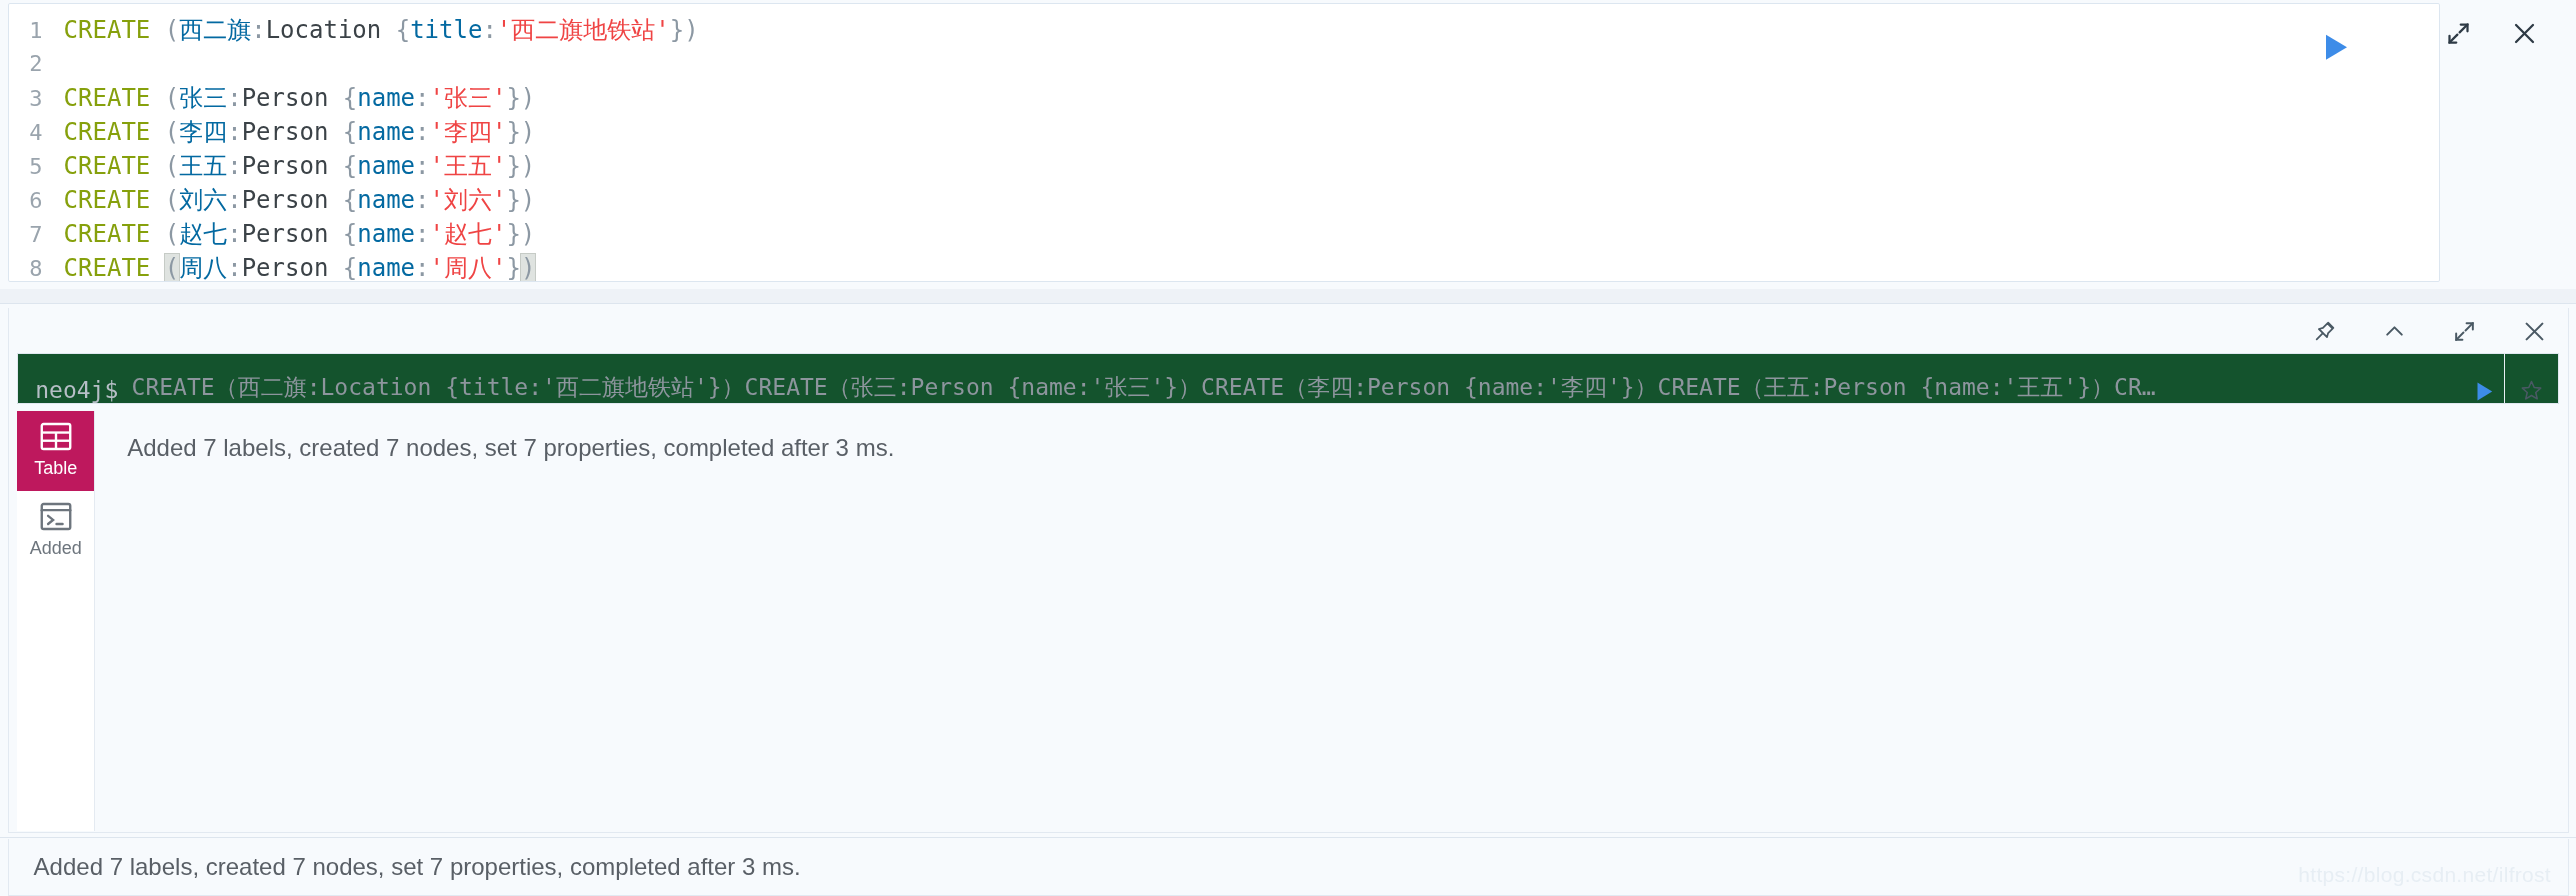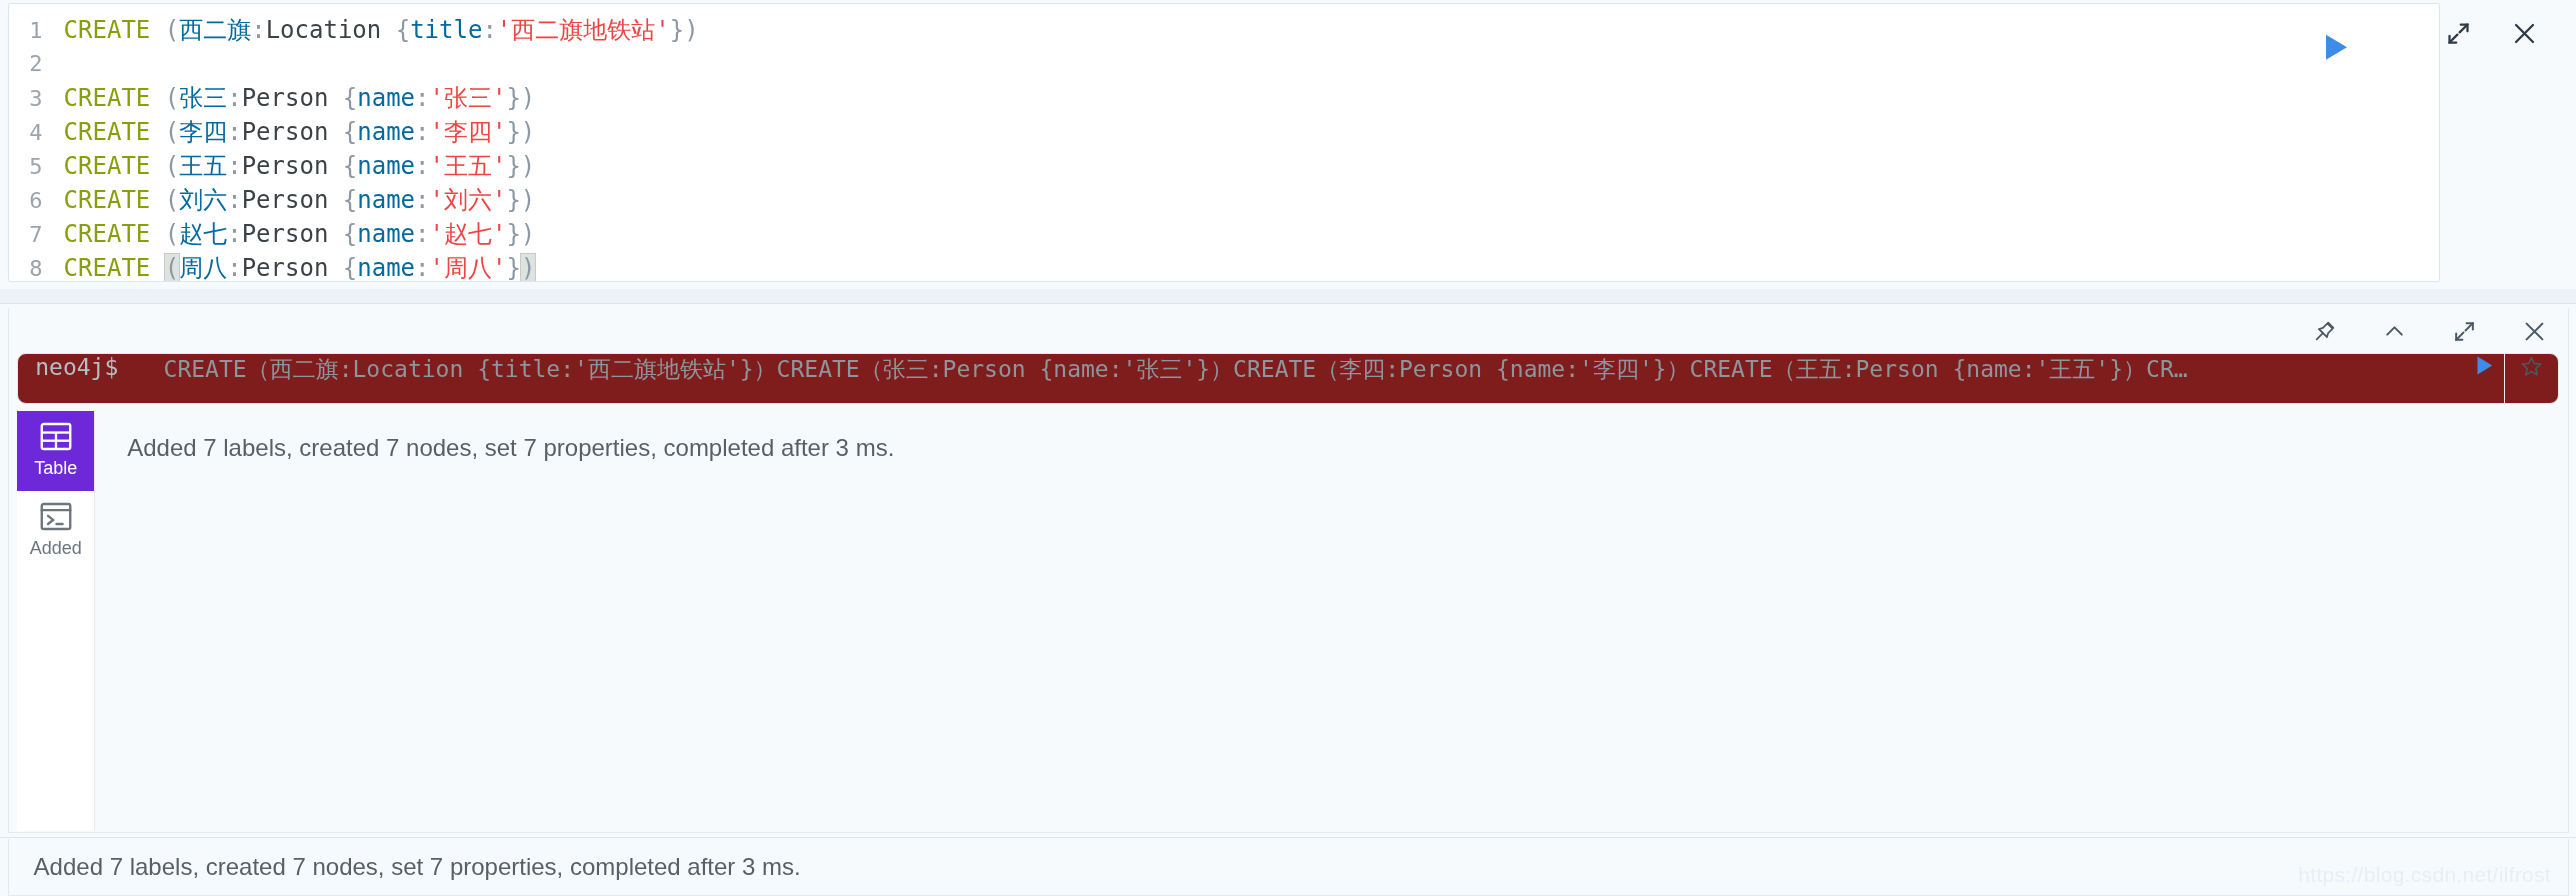--- a/index.html
+++ b/index.html
@@ -142,45 +142,44 @@
     gap: 38px;
   }
 
   
   .query-bar {
     position: absolute;
     left: 8.6px;
     top: 45px;
     width: 2542px;
     height: 51px;
-    background: #7f1d1d;
+    background: #14532d;
     border: 1px solid #e1e8f0;
-    border-radius: 9px;
-    box-sizing: border-box;
-    display: flex;
-    align-items: flex-start;
+    border-radius: 1px;
+    box-sizing: border-box;
+    display: flex;
+    align-items: flex-end;
   }
   .prompt {
     color: #b6bec6;
     font-family: "DejaVu Sans Mono", "Liberation Mono", monospace;
     font-size: 23px;
     padding-left: 17px;
     padding-right: 13.3px;
     white-space: nowrap;
     user-select: none;
   }
   .query-text {
     flex: 1;
     color: #8d959d;
     font-family: "DejaVu Sans Mono", "Liberation Mono", monospace;
     font-size: 23px;
     white-space: nowrap;
     overflow: hidden;
     text-overflow: clip;
-    margin-left: 32px;
   }
   .qb-run {
     width: 40px;
     min-width: 40px;
     display: flex;
     align-items: center;
     justify-content: center;
     cursor: pointer;
   }
   .qb-sep {
@@ -218,21 +217,21 @@
     height: 80px;
     display: flex;
     flex-direction: column;
     align-items: center;
     justify-content: center;
     gap: 6.7px;
     cursor: pointer;
     box-sizing: border-box;
   }
   .view-tab.active {
-    background: #6d28d9;
+    background: #be185d;
   }
   .view-tab .vt-label {
     font-size: 18px;
     color: #6d757d;
     font-family: "Liberation Sans", sans-serif;
   }
   .view-tab.active .vt-label { color: #ffffff; }
 
   .result-pane {
     flex: 1;

